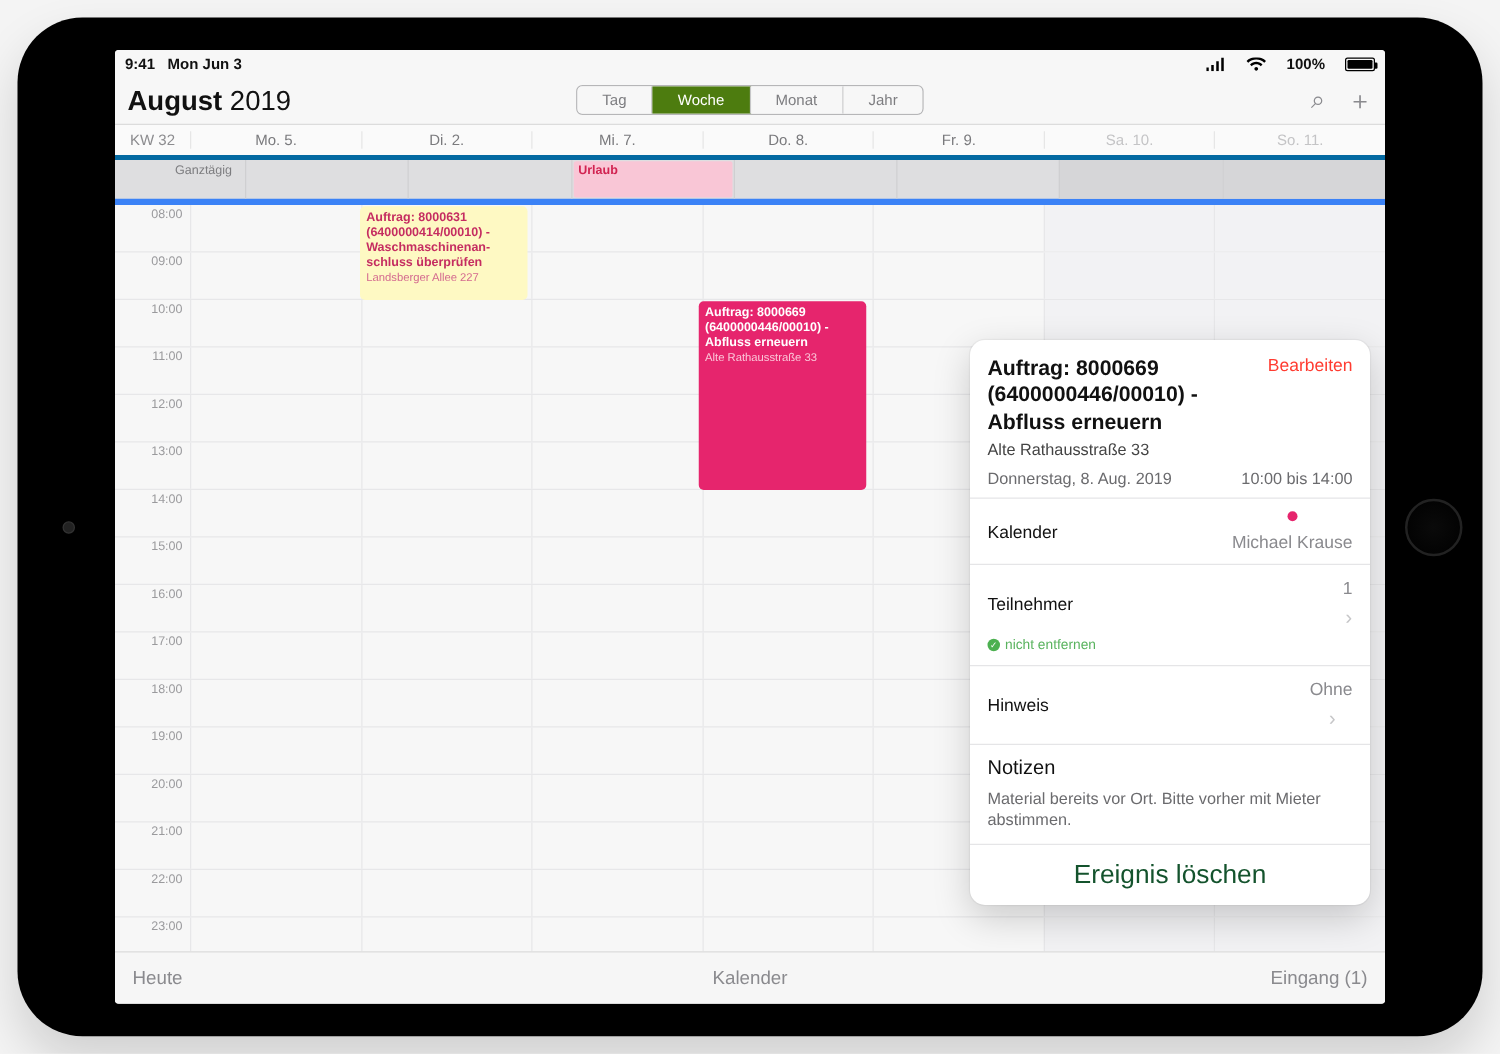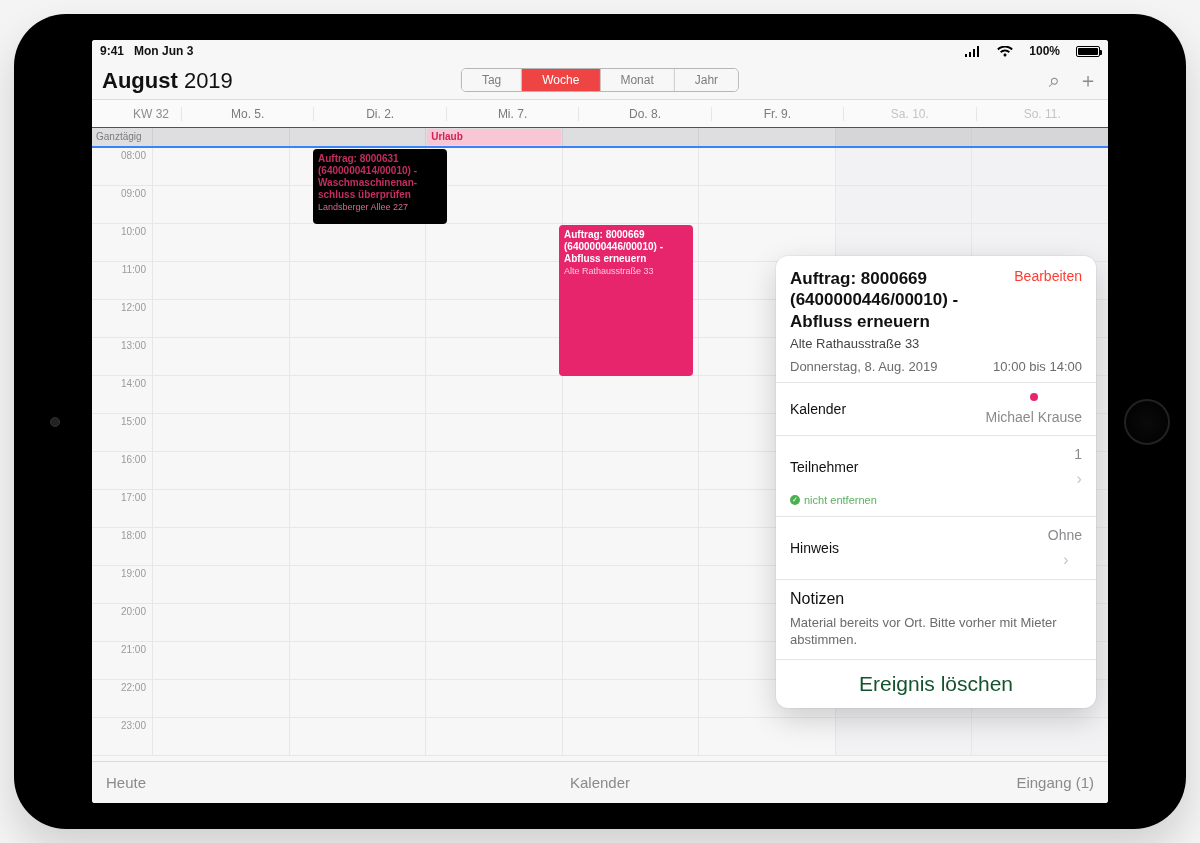--- a/index.html
+++ b/index.html
@@ -97,43 +97,43 @@
   }
   .seg-btn {
     padding:4px 20px;
     font-size:12px;
     color:#7d7d80;
     background:#f7f7f7;
     border-right:1px solid #c6c6c8;
     cursor:pointer;
   }
   .seg-btn:last-child{border-right:none;}
-  .seg-btn.active { background:#ef4444; color:#fff; }
+  .seg-btn.active { background:#4d7c0f; color:#fff; }
   .header-icons{ display:flex; gap:18px; align-items:center; color:#8a8a8e;}
   .icon-btn { font-size:20px; font-weight:300; cursor:pointer; color:#8a8a8e;}
   
   .day-header{
     display:flex;
-    border-bottom:1px solid #0369a1;
+    border-bottom:4px solid #0369a1;
     background:#fafafa;
     font-size:12px;
     color:#7a7a7d;
     height:28px;
     align-items:center;
-    padding-left:29px;
   }
   .kw-cell{ width:60px; text-align:center; flex-shrink:0; color:#8c8c8f; font-size:12px;}
   .day-cell{ flex:1; text-align:center; border-left:1px solid #e6e6e6;}
   .weekend{ color:#c4c4c6;}
   
   .allday-row{
     display:flex;
-    height:20px;
-    border-bottom:2px solid #3b82f6;
+    height:36px;
+    border-bottom:5px solid #3b82f6;
     background:#dedee0;
+    padding-left:44px;
   }
   .allday-label{ width:60px; font-size:10px; color:#7c7c7f; padding:3px 4px;}
   .allday-cell{ flex:1; border-left:1px solid #cfcfd1; position:relative;}
   .allday-event{
     position:absolute; left:1px; right:1px; top:1px; bottom:1px;
     background:#f9c6d6;
     color:#d12351;
     font-size:10px;
     font-weight:600;
     padding:2px 4px;
@@ -154,23 +154,22 @@
   .hour-cell.weekend{ background:#f2f2f4;}
   .event{
     position:absolute;
     border-radius:4px;
     padding:4px 5px;
     font-size:10px;
     line-height:1.2;
     overflow:hidden;
   }
   .event-light{
-    background:#000000;
+    background:#fef9c3;
     color:#c52d61;
-    margin-left:25px;
   }
   .event-light .sub{ color:#d46a8f; font-size:9px;}
   .event-dark{
     background:#e6256d;
     color:#fff;
   }
   .event-dark .sub{ color:#fbc6d8; font-size:9px;}
   .event b{ font-weight:700; display:block;}
   
   .popover{

